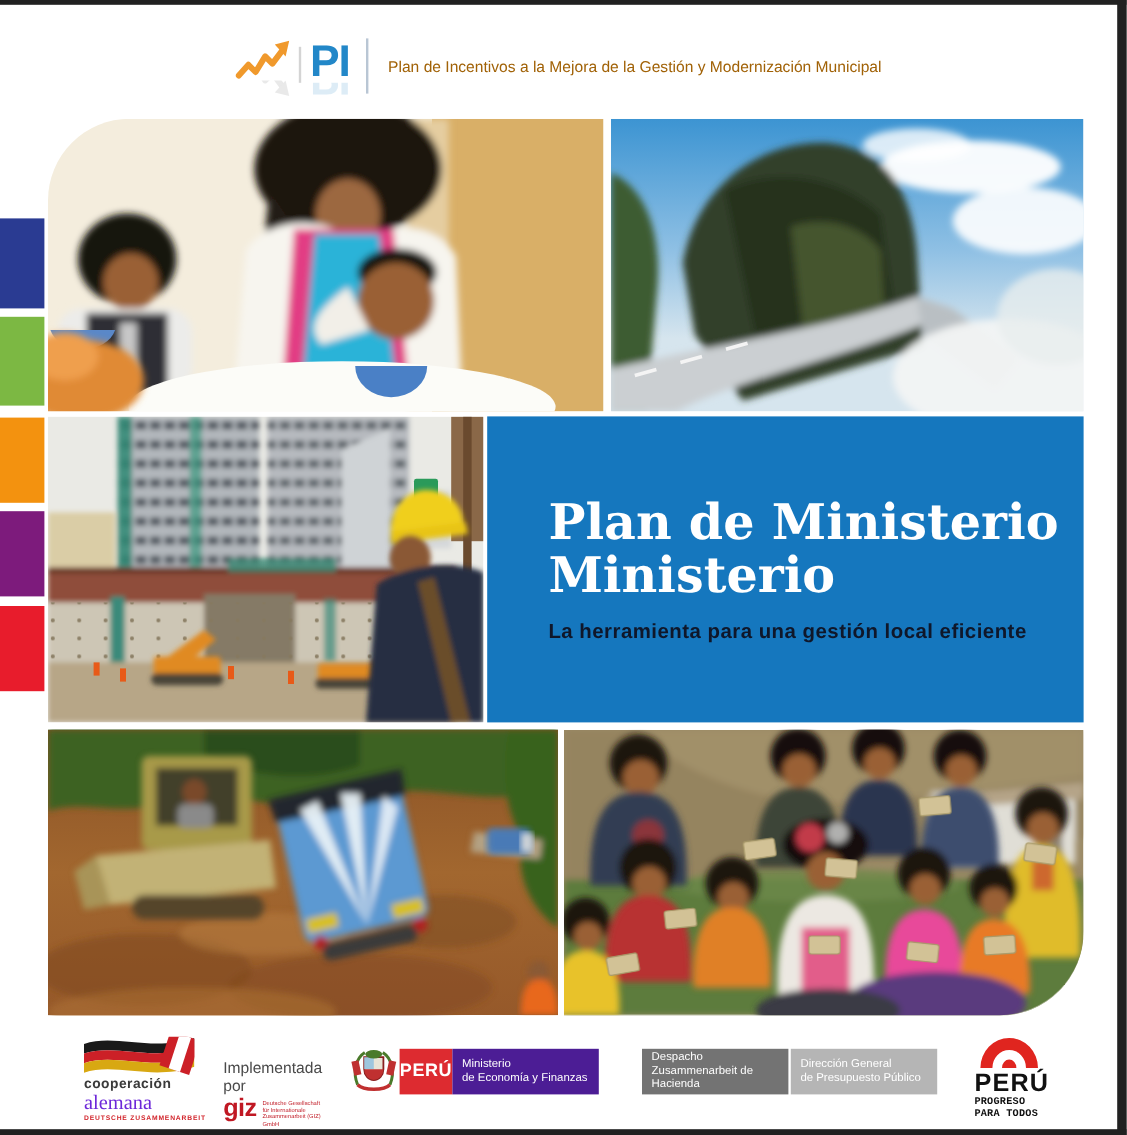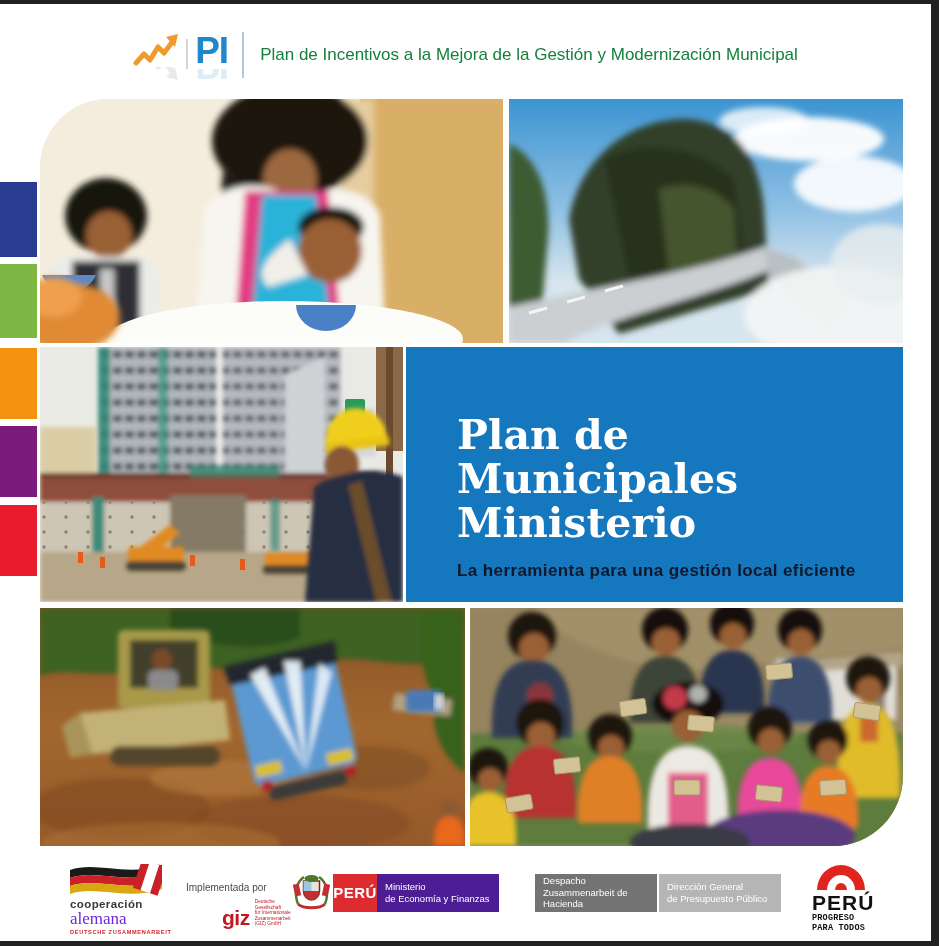--- a/index.html
+++ b/index.html
@@ -17,21 +17,21 @@
   .chart-icon-wrap{position:relative;width:46px;height:54px;}
   .chart-icon-wrap svg{display:block;}
   .chart-reflect{position:absolute;left:0;top:36px;height:16px;overflow:hidden;opacity:.18;
                  transform:scaleY(-1);}
   .sep1{width:2px;height:30px;background:#d4d4d4;margin:0 7px 8px 7px;}
   .pi-wrap{position:relative;height:54px;}
   .pi-text{font-size:37px;font-weight:bold;color:#2287c8;letter-spacing:-1px;line-height:40px;}
   .pi-reflect{position:absolute;left:0;top:38px;height:16px;overflow:hidden;opacity:.15;
               transform:scaleY(-1);font-size:37px;font-weight:bold;color:#2287c8;letter-spacing:-1px;line-height:40px;}
   .sep2{width:2px;height:46px;background:#b9c6d4;margin:0 16px 6px 14px;}
-  .header-title{font-size:17px;color:#15803d;padding-bottom:6px;}
+  .header-title{font-size:13px;color:#a16207;padding-bottom:6px;}
 
   
   .stripe{position:absolute;left:0;width:37px;}
   .stripe-blue  {top:182px;height:75px;background:#2a3b92;}
   .stripe-green {top:264px;height:74px;background:#7cb843;}
   .stripe-orange{top:348px;height:71px;background:#f3920f;}
   .stripe-purple{top:426px;height:71px;background:#7d1b7c;}
   .stripe-red   {top:505px;height:71px;background:#e81c2c;}
 
   
@@ -51,22 +51,22 @@
   .hero-subtitle{margin-top:16px;color:#0f172a;font-size:17px;font-weight:bold;letter-spacing:.4px;}
 
   
   .coop{position:absolute;left:70px;top:864px;width:120px;}
   .coop svg{display:block;margin-bottom:2px;}
   .coop-l1{font-size:11.5px;font-weight:bold;color:#3a3a3a;letter-spacing:.4px;line-height:12px;}
   .coop-l2{font-family:"Liberation Serif",serif;font-size:17px;color:#6d28d9;line-height:17px;}
   .coop-l3{font-size:5.6px;font-weight:bold;color:#d2232a;letter-spacing:.7px;margin-top:2px;}
 
   .giz{position:absolute;left:186px;top:882px;width:95px;}
-  .giz-implemented{font-size:10px;color:#4a4a4a;margin-bottom:3px;}
-  .giz-row{display:flex;align-items:flex-end;margin-left:36px;}
+  .giz-implemented{font-size:13px;color:#4a4a4a;margin-bottom:3px;}
+  .giz-row{display:flex;align-items:flex-start;}
   .giz-logo{font-size:21px;font-weight:bold;color:#c01823;line-height:18px;letter-spacing:-.5px;}
   .giz-tagline{margin-left:5px;font-size:4.8px;color:#c01823;line-height:5.6px;padding-top:3px;}
 
   .mef{position:absolute;left:291px;top:872px;display:flex;align-items:center;}
   .mef .arms{width:41px;height:41px;margin-right:1px;}
   .mef-peru{width:44px;height:38px;background:#dd2b30;color:#fff;display:flex;align-items:center;
             justify-content:center;font-size:15px;font-weight:bold;letter-spacing:.5px;}
   .mef-box{width:122px;height:38px;color:#fff;font-size:9.5px;line-height:11.5px;
            display:flex;flex-direction:column;justify-content:center;box-sizing:border-box;
            padding-left:8px;margin-left:2px;}
@@ -235,21 +235,21 @@
         <path d="M286,92 C288,70 305,58 322,62 C340,66 348,80 346,96 L286,102 Z" fill="#f0cf1e"></path>
         <path d="M286,96 L348,88 L350,98 L286,106 Z" fill="#e8c418"></path>
         <ellipse cx="302" cy="118" rx="17" ry="19" fill="#8a5836"></ellipse>
         <path d="M265,255 L274,140 C300,122 340,120 363,130 L363,255 Z" fill="#252e42"></path>
         <path d="M322,134 L352,255 L336,255 L308,138 Z" fill="#6a4e2c"></path>
       </g>
     </svg>
   </div>
 
   <div class="hero">
-    <div class="hero-title">Plan de Municipales</div>
+    <div class="hero-title">Plan de Ministerio</div>
     <div class="hero-title">Ministerio</div>
     <div class="hero-subtitle">La herramienta para una gestión local eficiente</div>
   </div>
 
   <div class="photo photo-mudslide">
     <svg viewBox="0 0 425 238" preserveAspectRatio="none">
       <defs>
         <filter id="f4" x="-10%" y="-10%" width="120%" height="120%">
             <feGaussianBlur stdDeviation="2.5"></feGaussianBlur>
           </filter>

